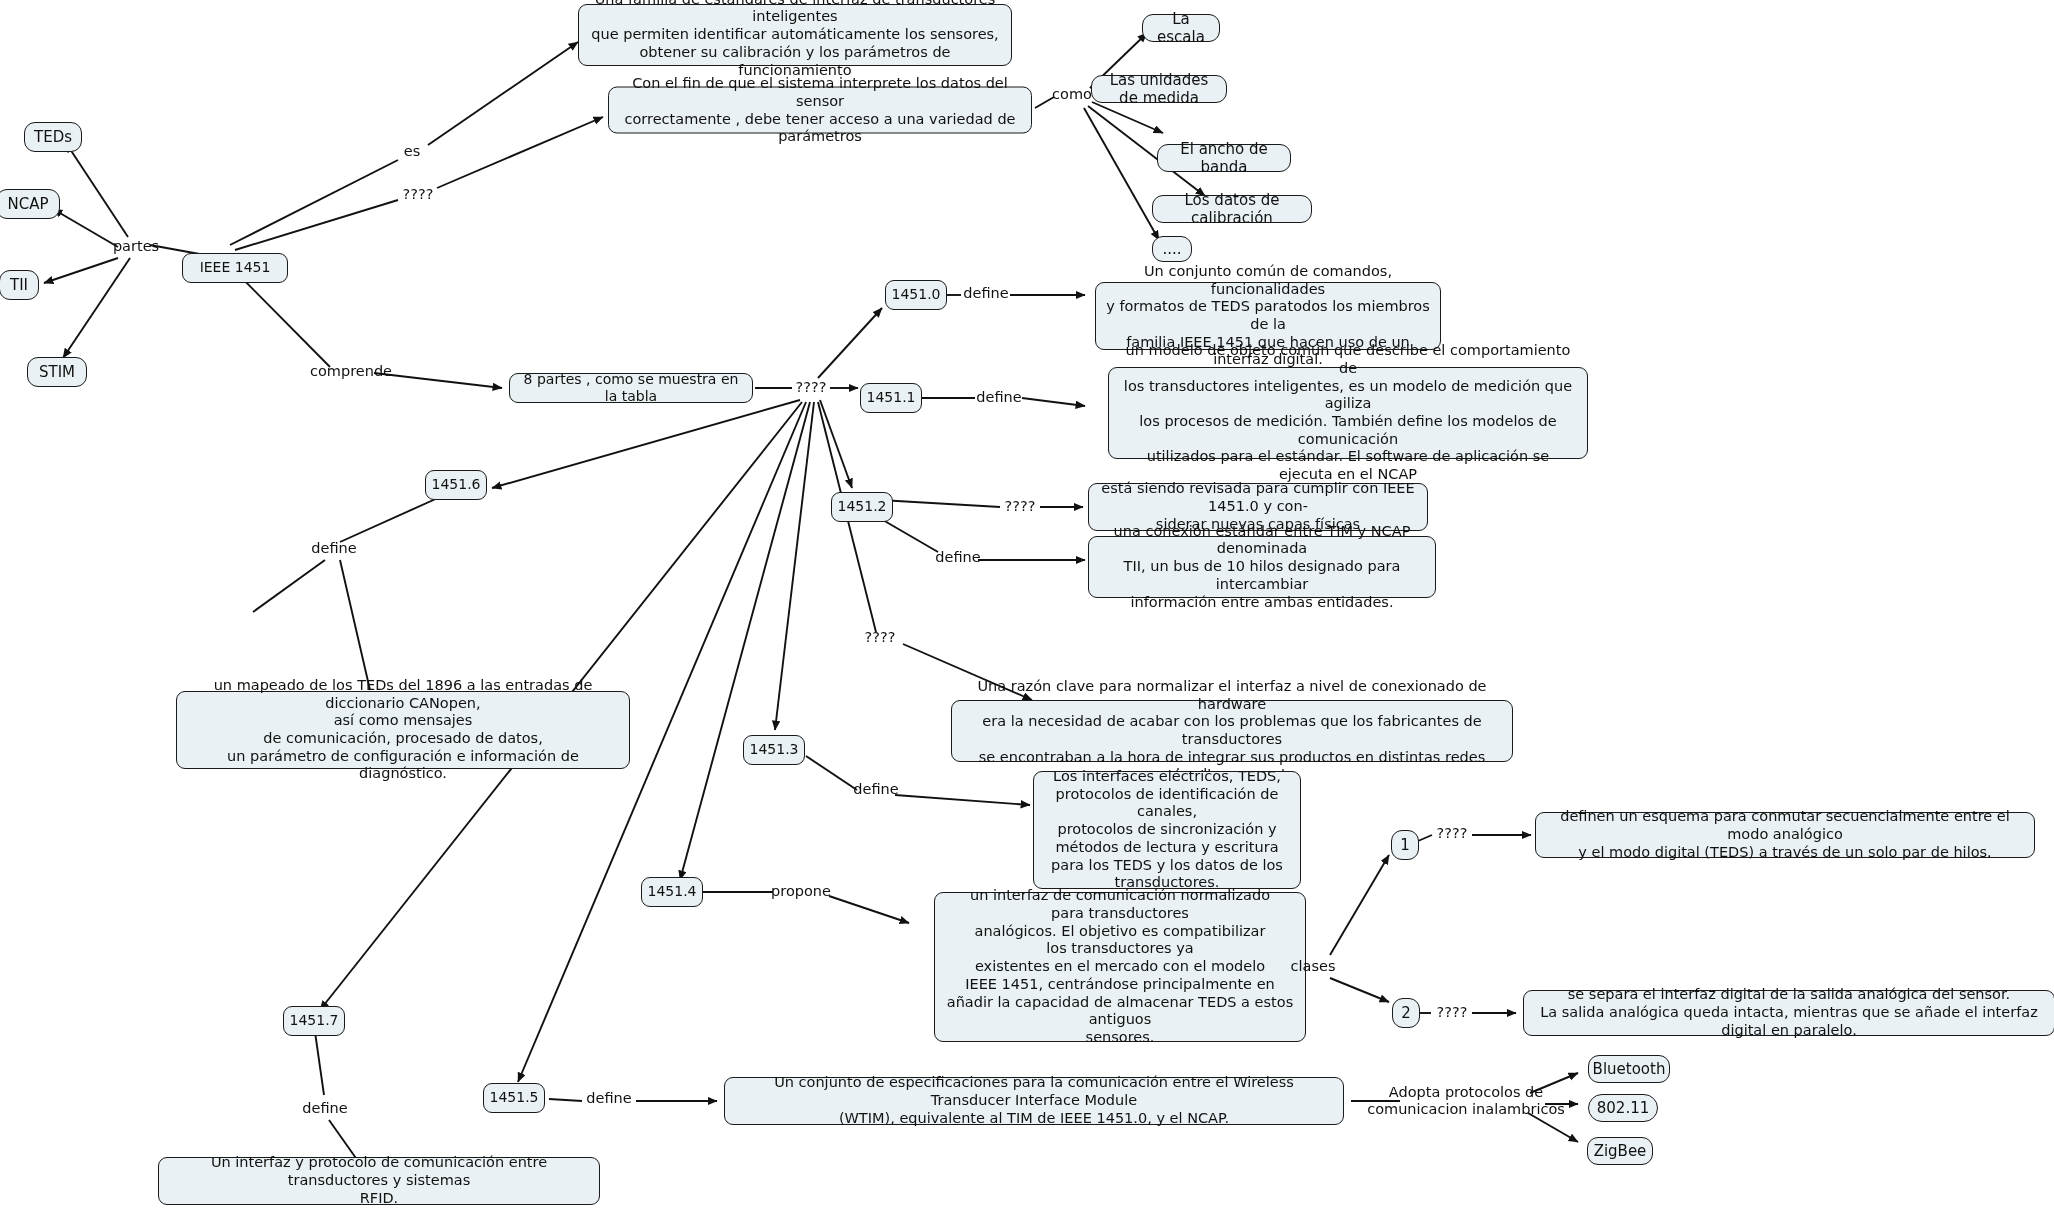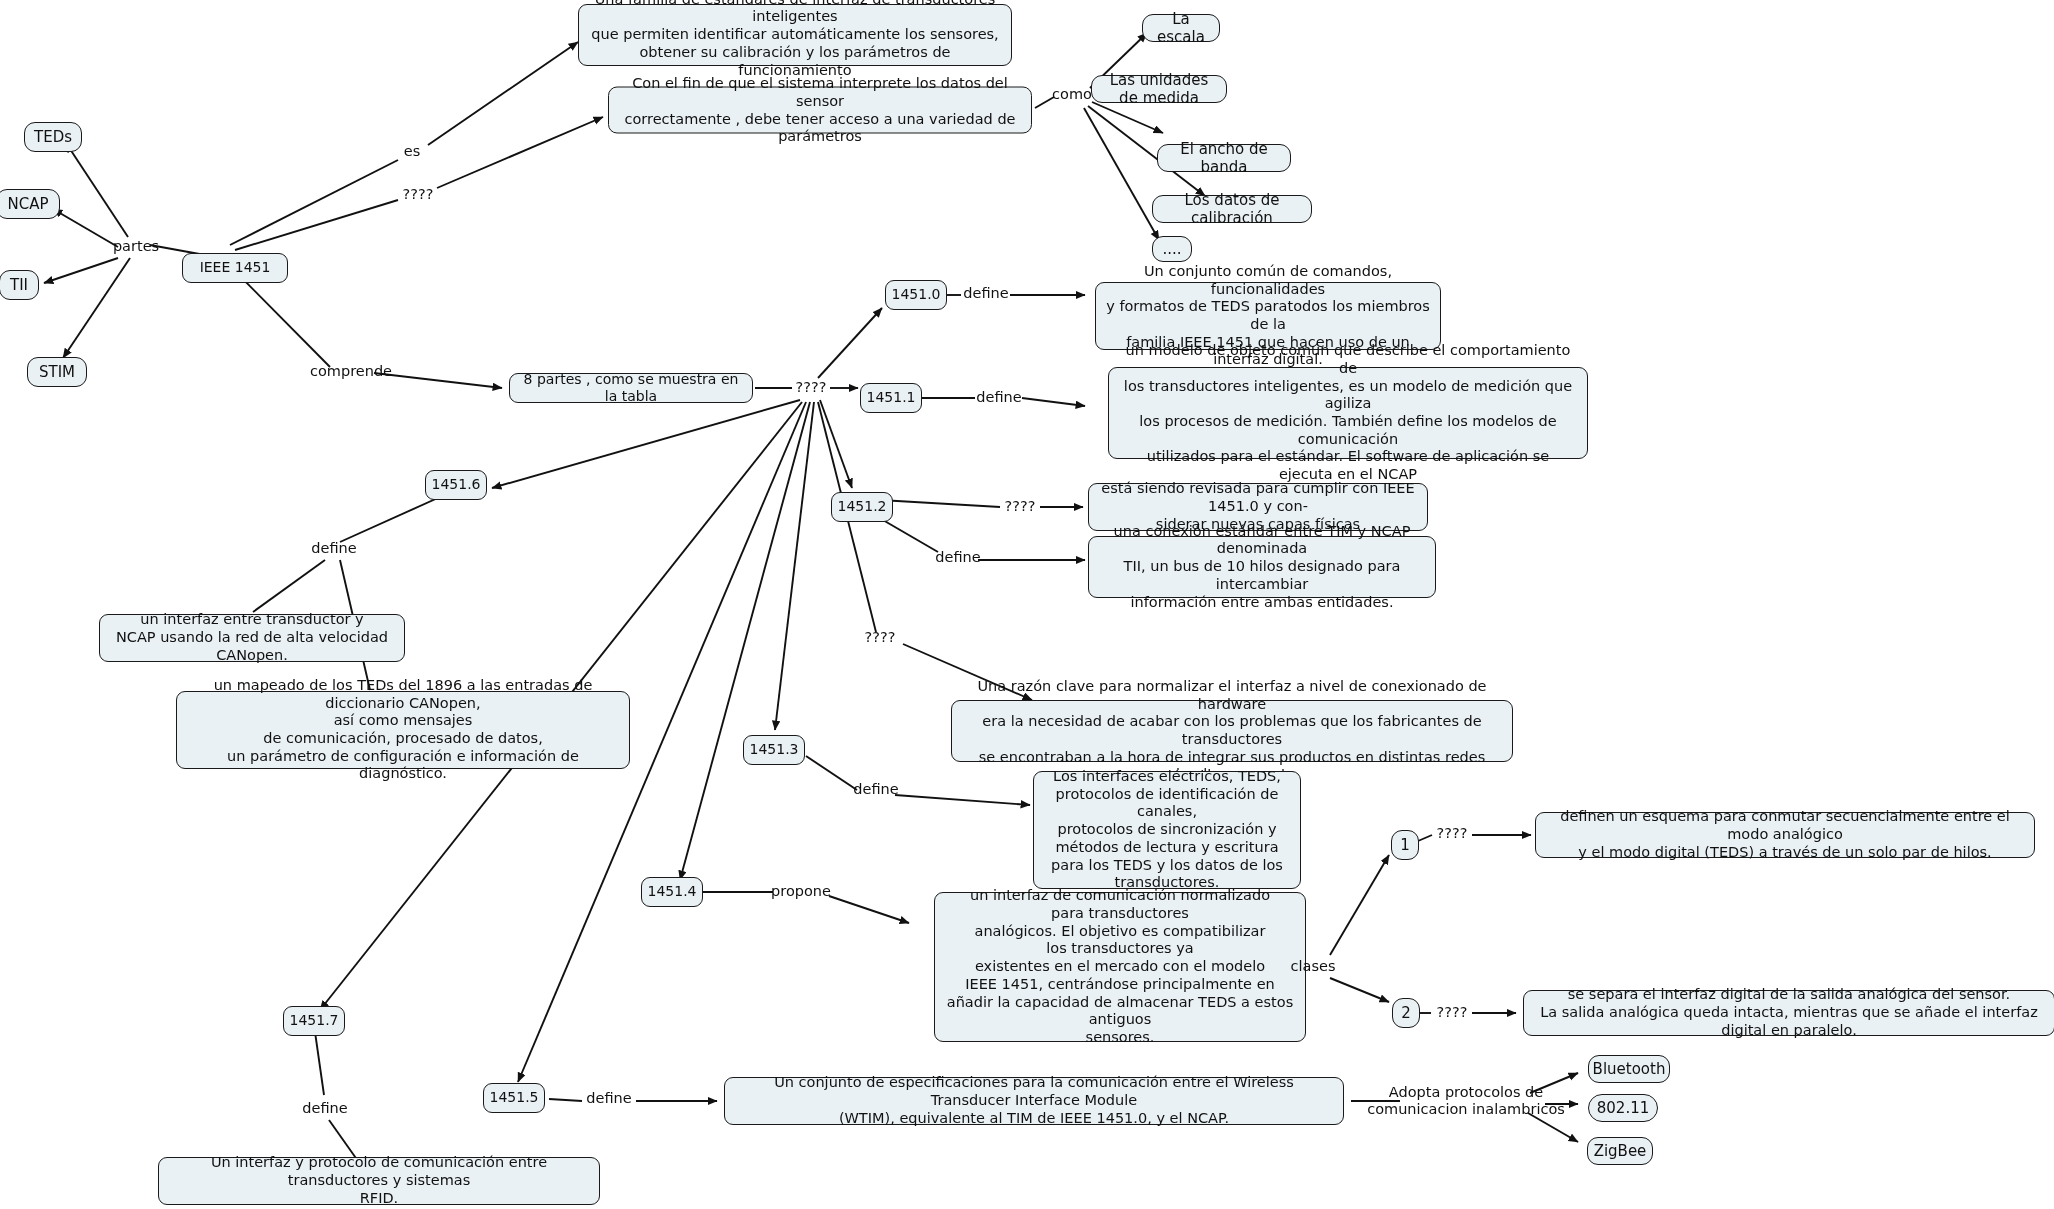--- a/index.html
+++ b/index.html
@@ -227,22 +227,20 @@
 y el modo digital (TEDS) a través de un solo par de hilos.</div>
   <div class="node detail" style="left:1789px;top:1013px;width:532px;height:46px;">se separa el interfaz digital de la salida analógica del sensor.
 La salida analógica queda intacta, mientras que se añade el interfaz digital en paralelo.</div>
 
   <div class="node detail" style="left:1034px;top:1101px;width:620px;height:48px;">Un conjunto de especificaciones para la comunicación entre el Wireless Transducer Interface Module
 (WTIM), equivalente al TIM de IEEE 1451.0, y el NCAP.</div>
   <div class="node small" style="left:1629px;top:1069px;width:82px;height:28px;">Bluetooth</div>
   <div class="node small" style="left:1623px;top:1108px;width:70px;height:28px;border-radius:14px;">802.11</div>
   <div class="node small" style="left:1620px;top:1151px;width:66px;height:28px;">ZigBee</div>
 
-  <div class="node detail" style="left:252px;top:638px;width:306px;height:48px;">un interfaz entre transductor y
-NCAP usando la red de alta velocidad CANopen.</div>
   <div class="node detail" style="left:403px;top:730px;width:454px;height:78px;">un mapeado de los TEDs del 1896 a las entradas de diccionario CANopen,
 así como mensajes
 de comunicación, procesado de datos,
 un parámetro de configuración e información de diagnóstico.</div>
   <div class="node detail" style="left:379px;top:1181px;width:442px;height:48px;">Un interfaz y protocolo de comunicación entre transductores y sistemas
 RFID.</div>
 
   <div class="linklabel" style="left:136px;top:247px;">partes</div>
   <div class="linklabel" style="left:412px;top:152px;">es</div>
   <div class="linklabel" style="left:418px;top:195px;">????</div>

